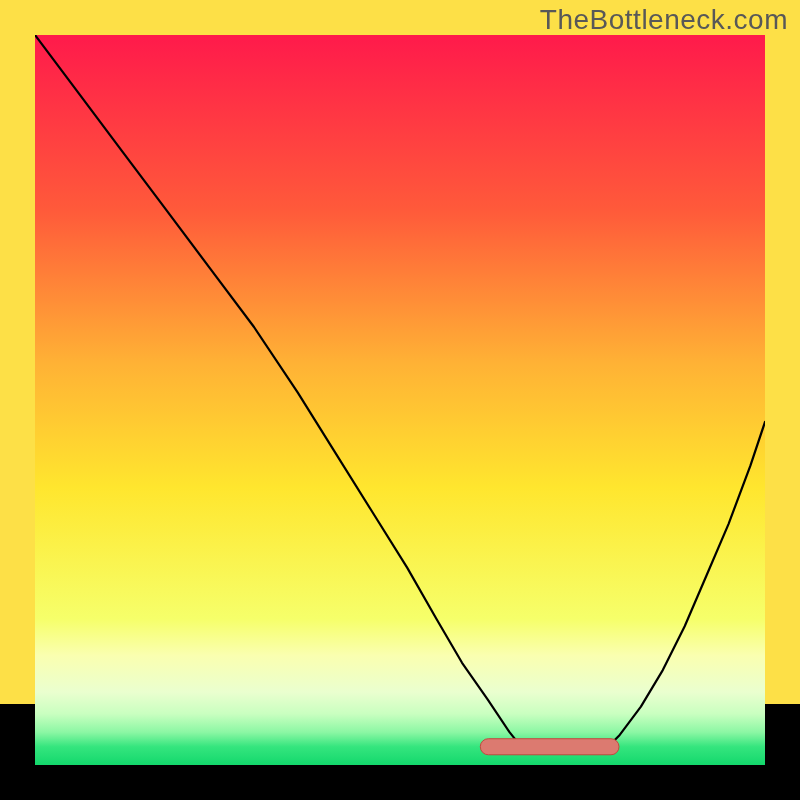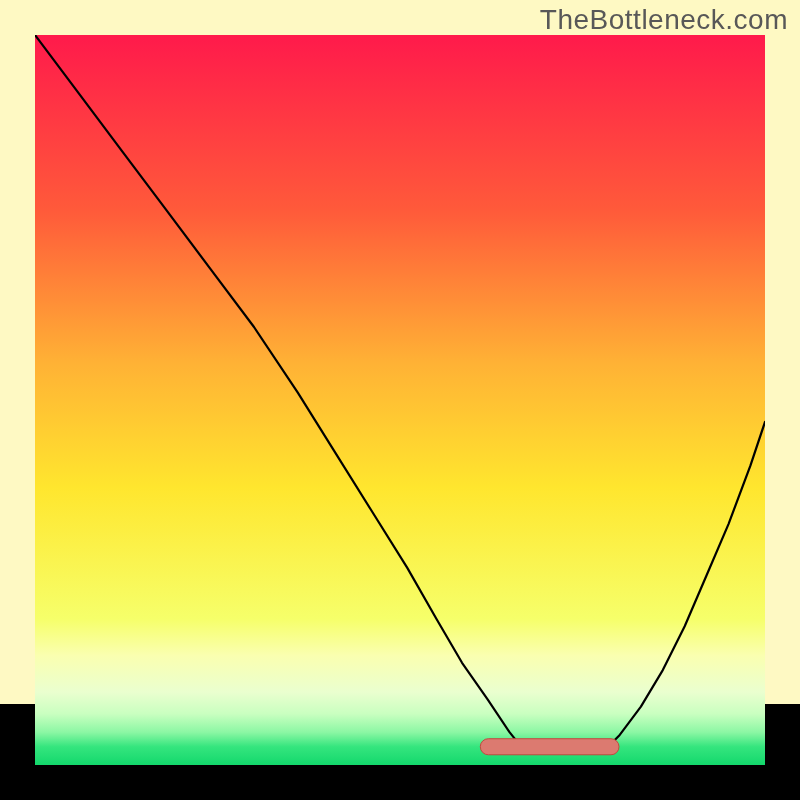--- a/index.html
+++ b/index.html
@@ -10,21 +10,21 @@
     background: #000;
     overflow: hidden;
     font-family: Arial, Helvetica, sans-serif;
   }
   .frame {
     position: absolute;
     left: 0;
     top: 0;
     width: 800px;
     height: 704px;
-    background: #fef9c3;
+    background: #fde047;
   }
   .watermark {
     position: absolute;
     top: 4px;
     right: 12px;
     color: #585858;
     font-size: 28px;
     font-weight: 400;
     letter-spacing: 0.5px;
     z-index: 5;

